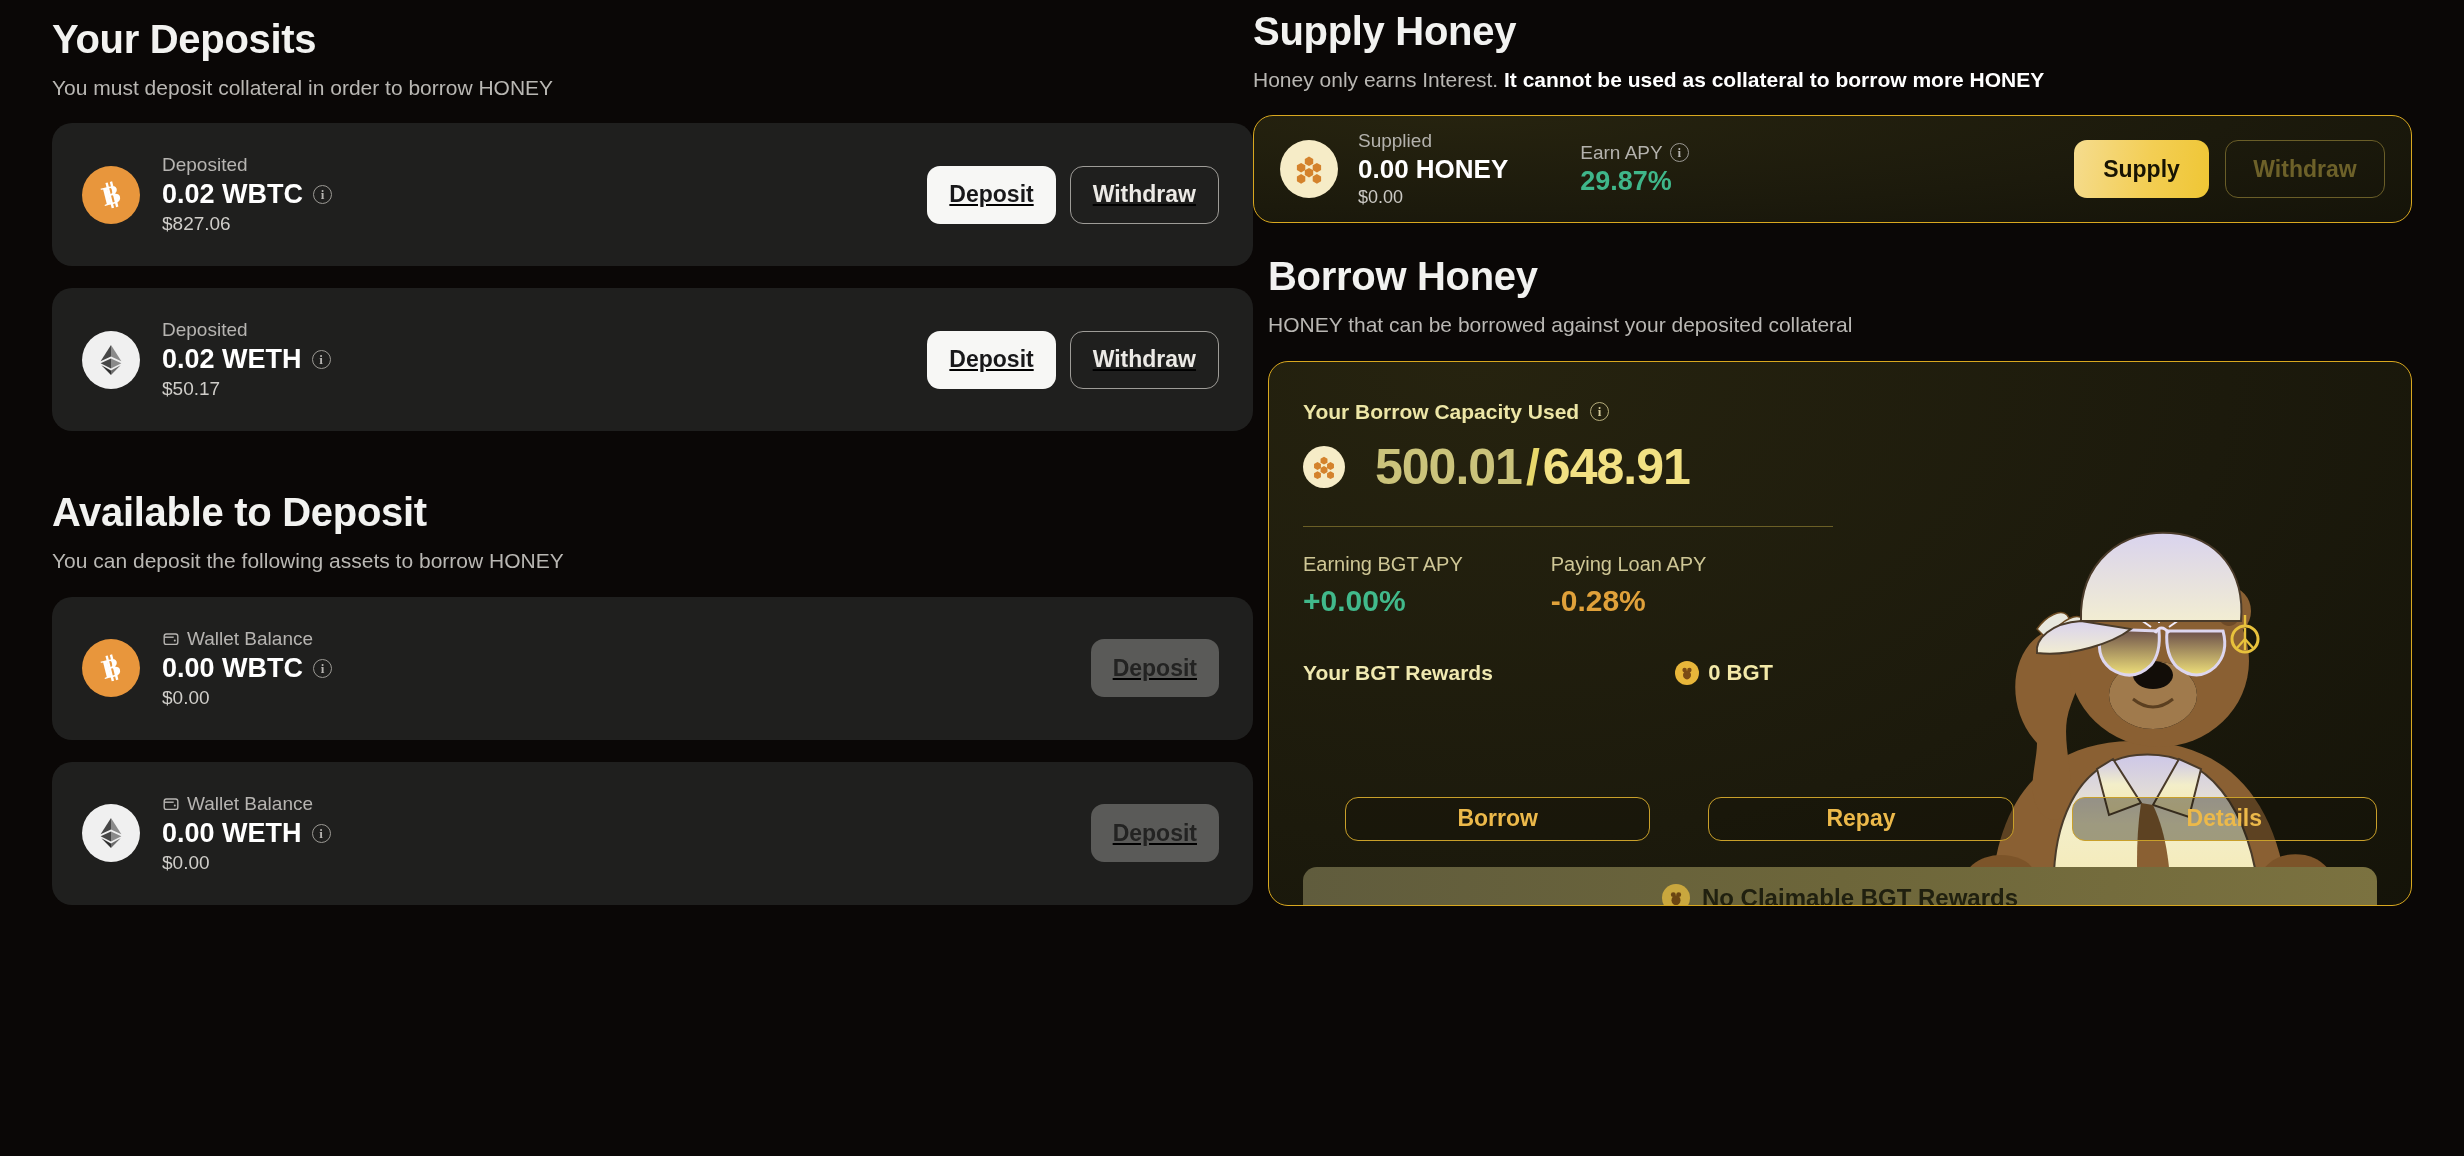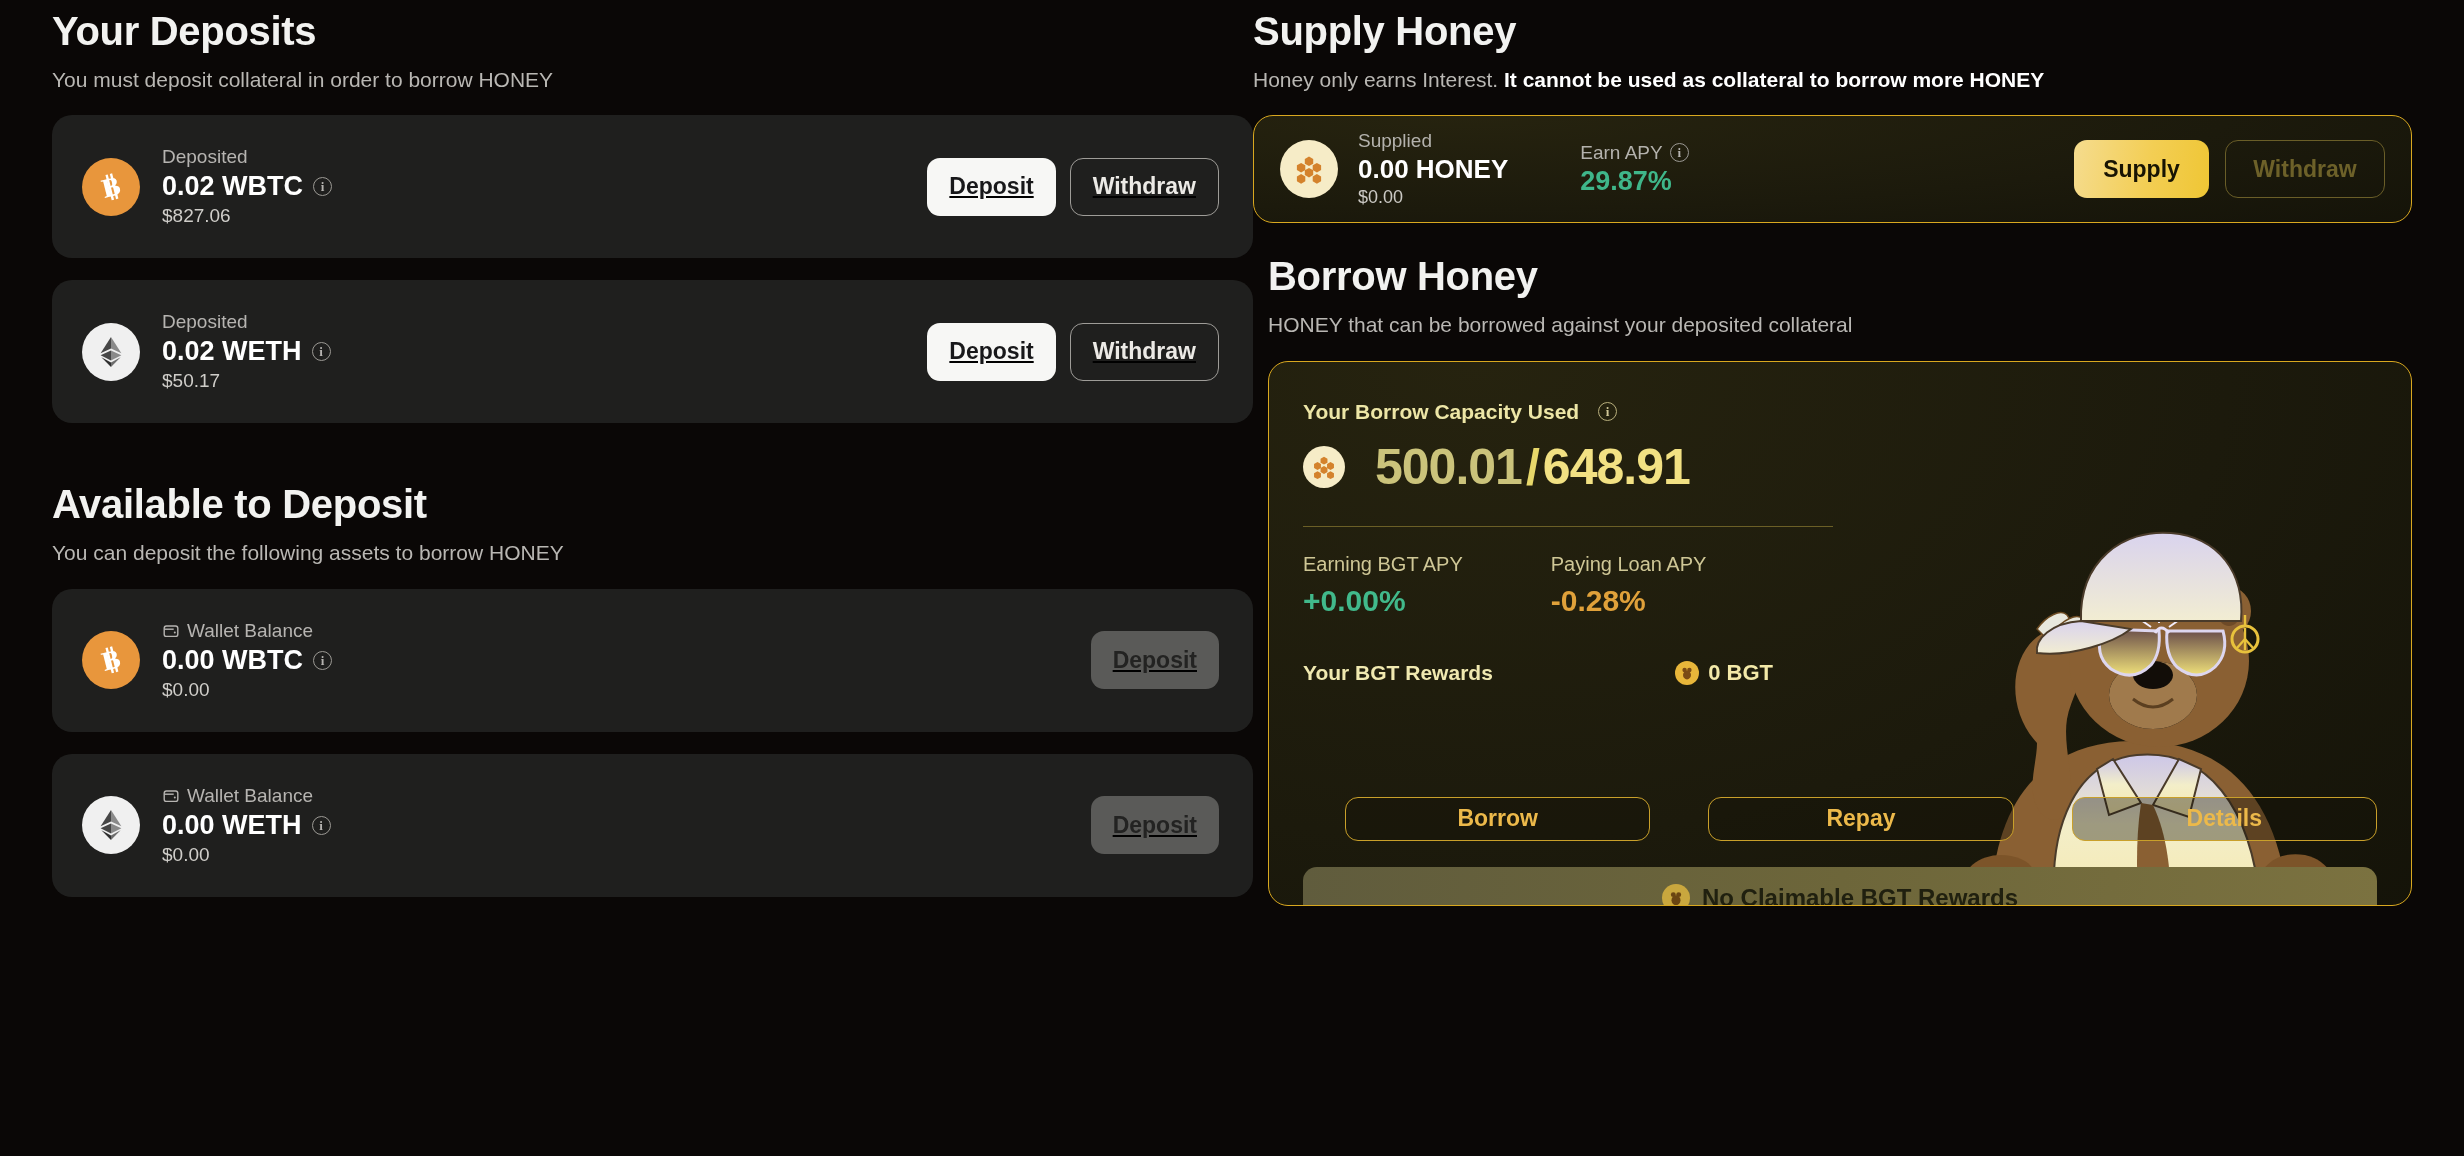--- a/index.html
+++ b/index.html
@@ -9,21 +9,21 @@
     font-family: "Liberation Sans", sans-serif;
     overflow: hidden;
   }
   .page {
     width: 2464px; height: 1156px;
     position: relative;
     display: flex;
     gap: 0px;
     padding: 0;
   }
-  .col-left { width: 1253px; padding: 0 0 0 52px; position: relative; }
+  .col-left { width: 1253px; padding: 8px 0 0 52px; position: relative; }
   .col-right { width: 1211px; padding: 0 52px 0 0; position: relative; }
 
   
   .sec-title {
     color: #f2f2f0;
     font-size: 40px;
     font-weight: 700;
     letter-spacing: -0.3px;
     line-height: 1.15;
   }
@@ -129,21 +129,21 @@
     padding: 38px 34px 0 34px;
   }
   .bear-layer {
     position: absolute; right: -10px; bottom: -8px;
     width: 580px; height: 470px;
     pointer-events: none;
   }
   .borrow-inner { position: relative; z-index: 2; width: 530px; }
   .cap-label {
     color: #ede6a6; font-size: 21px; font-weight: 700;
-    display: flex; align-items: center; gap: 19px;
+    display: flex; align-items: center; gap: 11px;
   }
   .cap-nums {
     margin-top: 14px;
     display: flex; align-items: center; gap: 14px;
   }
   .cap-coin {
     width: 42px; height: 42px; border-radius: 50%;
     background: #f6ecc7; flex: none;
     display: flex; align-items: center; justify-content: center;
   }

